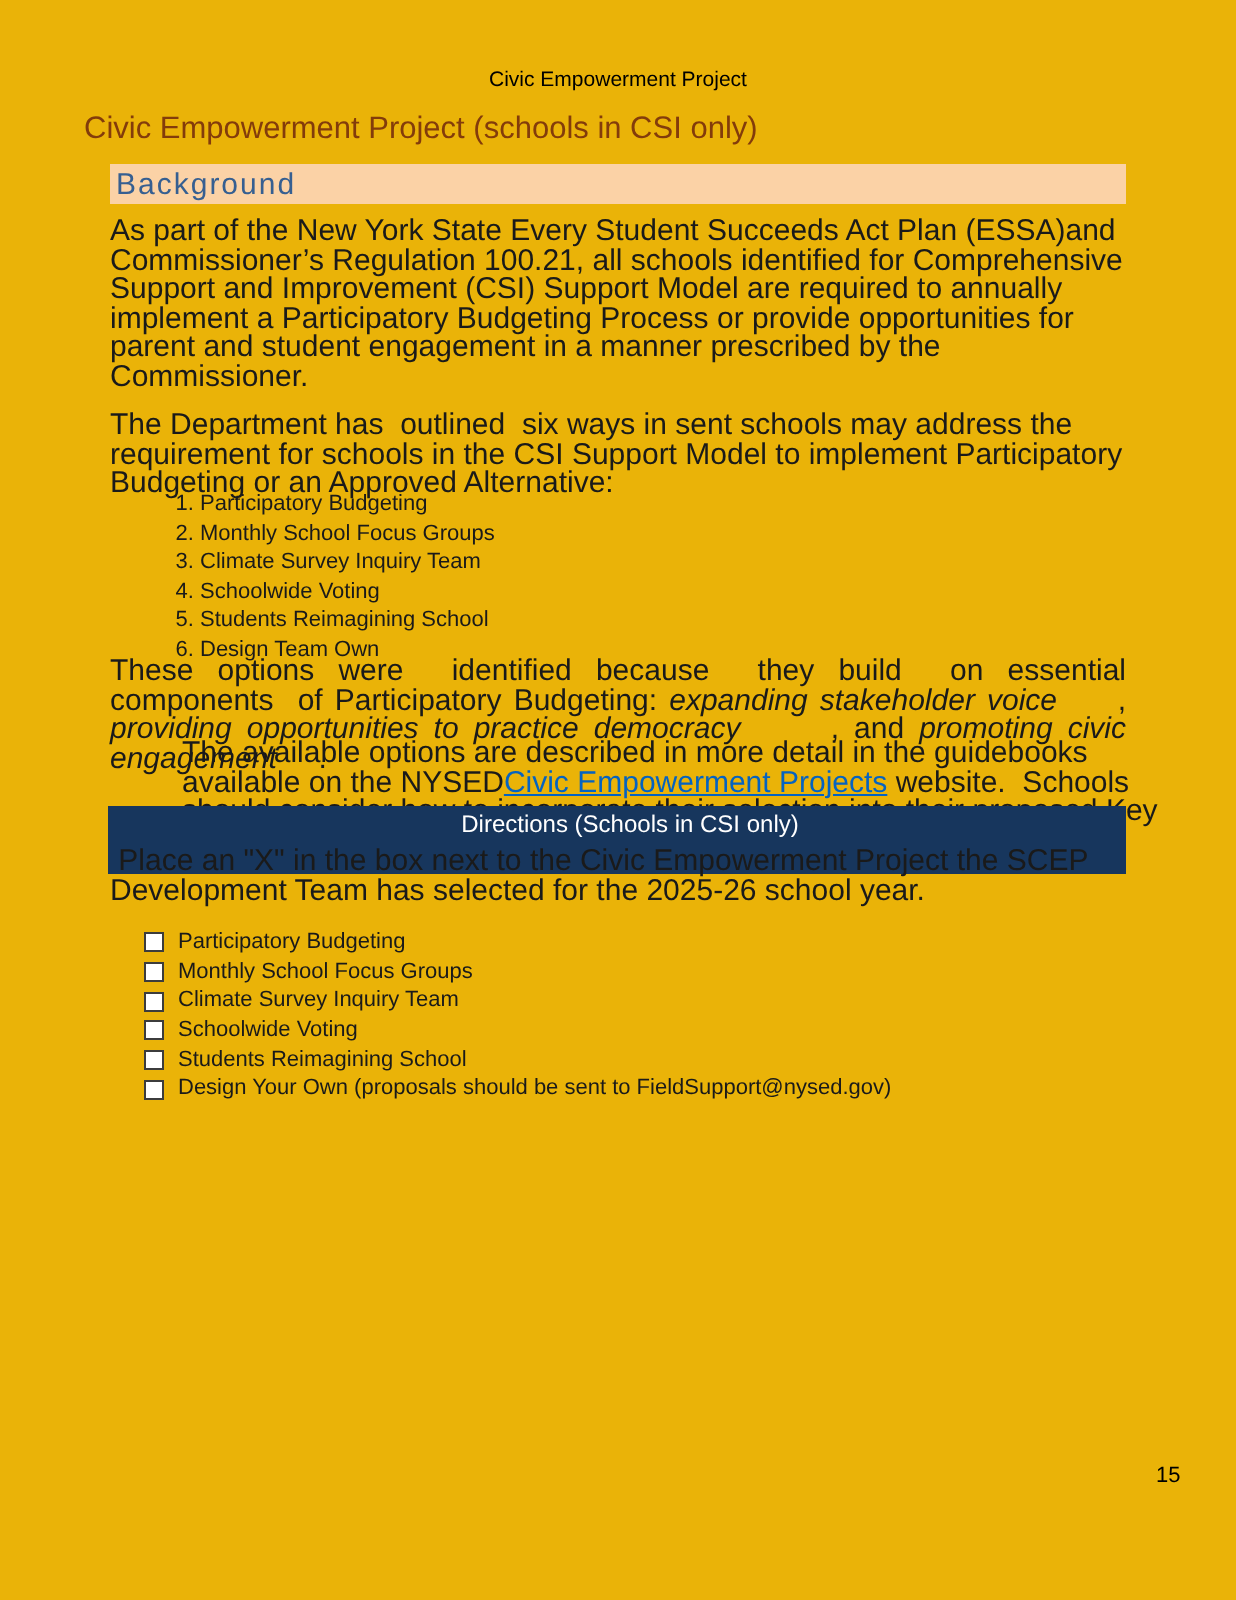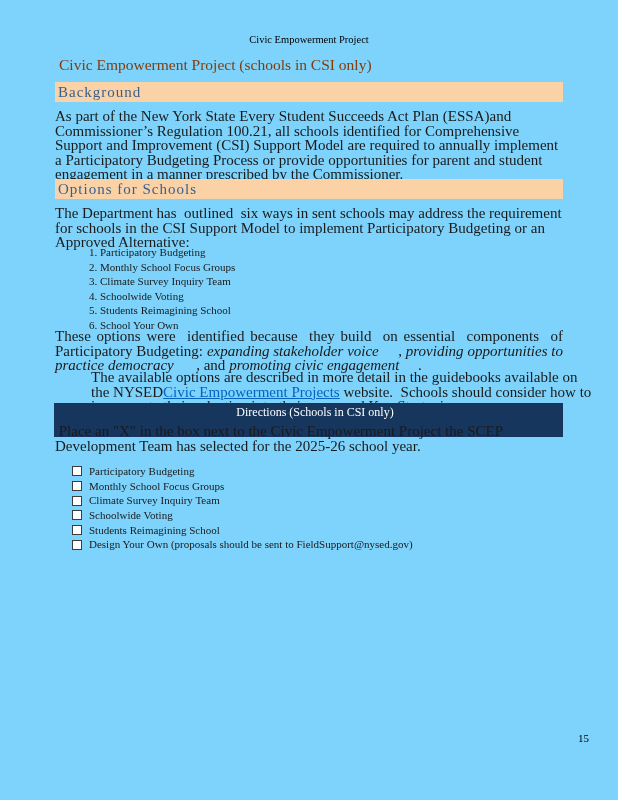--- a/index.html
+++ b/index.html
@@ -1,35 +1,35 @@
 <!DOCTYPE html>
 <html><head>
 <meta charset="utf-8">
 <style>
   html, body { margin: 0; padding: 0; background: #ffffff; }
   .page {
     position: relative;
     width: 618px;
     height: 800px;
-    background: #7dd3fc;
-    font-family: Liberation Serif, serif;
+    background: #eab308;
+    font-family: Liberation Sans, sans-serif;
     color: #1a1a1a;
     overflow: hidden;
   }
   .running-header {
     position: absolute;
     top: 34px; left: 0;
     width: 618px;
     text-align: center;
     font-size: 10.5px;
     color: #000000;
   }
   .doc-title {
     position: absolute;
-    top: 56px; left: 59px;
+    top: 56px; left: 42px;
     width: 508px;
     font-size: 15.5px;
     color: #833c0b;
   }
   .banner {
     position: absolute;
     left: 55px;
     width: 508px;
     box-sizing: border-box;
     background: #fbd2a6;
@@ -117,31 +117,30 @@
 <div class="page">
 
   <div class="running-header">Civic Empowerment Project</div>
 
   <div class="doc-title">Civic Empowerment Project (schools in CSI only)</div>
 
   <div class="banner banner-background">Background</div>
 
   <div class="body-par par-background">As part of the New York State Every Student Succeeds Act Plan (ESSA)and Commissioner’s Regulation 100.21, all schools identified for Comprehensive Support and Improvement (CSI) Support Model are required to annually implement a Participatory Budgeting Process or provide opportunities for parent and student engagement in a manner prescribed by the Commissioner.</div>
 
-  <div class="banner banner-options">Options for Schools</div>
 
   <div class="body-par par-options-intro">The Department has  outlined  six ways in sent schools may address the requirement for schools in the CSI Support Model to implement Participatory Budgeting or an Approved Alternative:</div>
 
   <ol class="numbered-list">
     <li>Participatory Budgeting</li>
     <li>Monthly School Focus Groups</li>
     <li>Climate Survey Inquiry Team</li>
     <li>Schoolwide Voting</li>
     <li>Students Reimagining School</li>
-    <li>School Your Own</li>
+    <li>Design Team Own</li>
   </ol>
 
   <div class="body-par par-rationale"><span>These options were  identified because  they build  on essential  components  of Participatory Budgeting: </span><span class="italic">expanding stakeholder voice</span><span>     , </span><span class="italic">providing opportunities to practice democracy</span><span>      , and </span><span class="italic">promoting civic engagement</span><span>     .</span></div>
 
   <div class="body-par par-guidebooks"><span>The available options are described in more detail in the guidebooks available on the NYSED</span><a class="doc-link">Civic Empowerment Projects</a><span> website.  Schools should consider how to incorporate their selection into their proposed Key Strategies.</span></div>
 
   <div class="banner-navy">Directions (Schools in CSI only)</div>
 
   <div class="body-par par-directions"> Place an "X" in the box next to the Civic Empowerment Project the SCEP Development Team has selected for the 2025-26 school year.</div>
 

